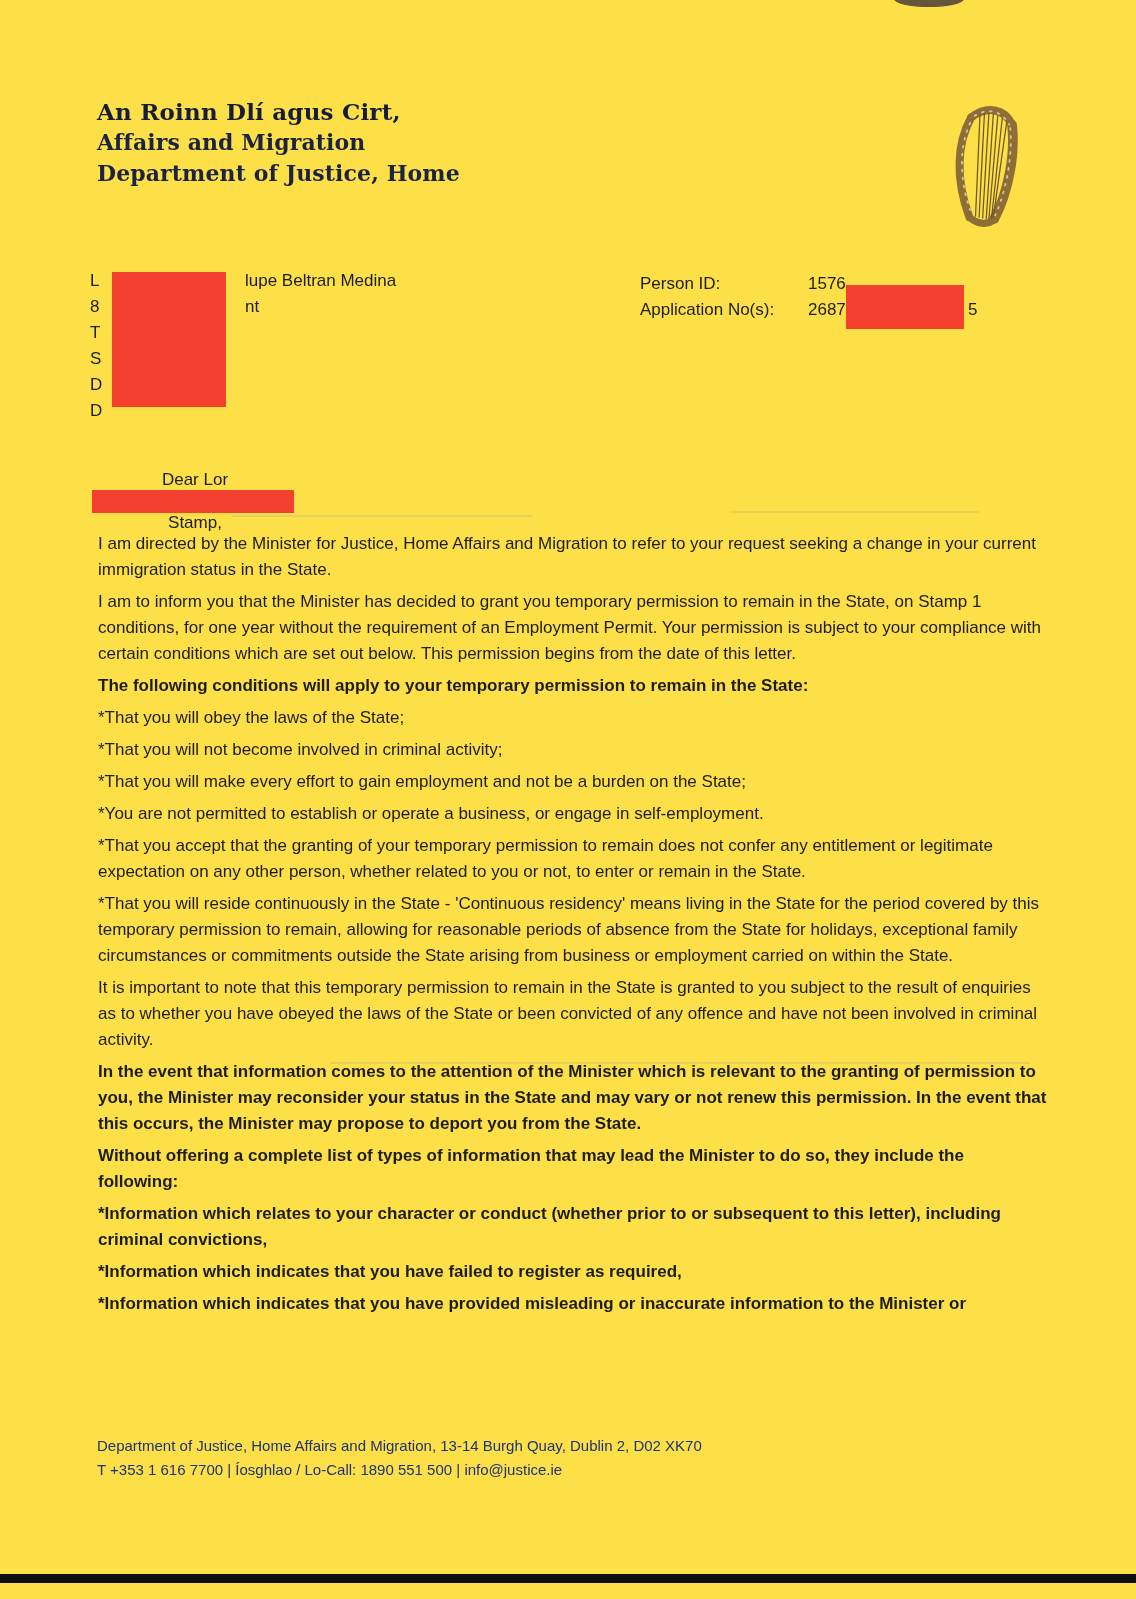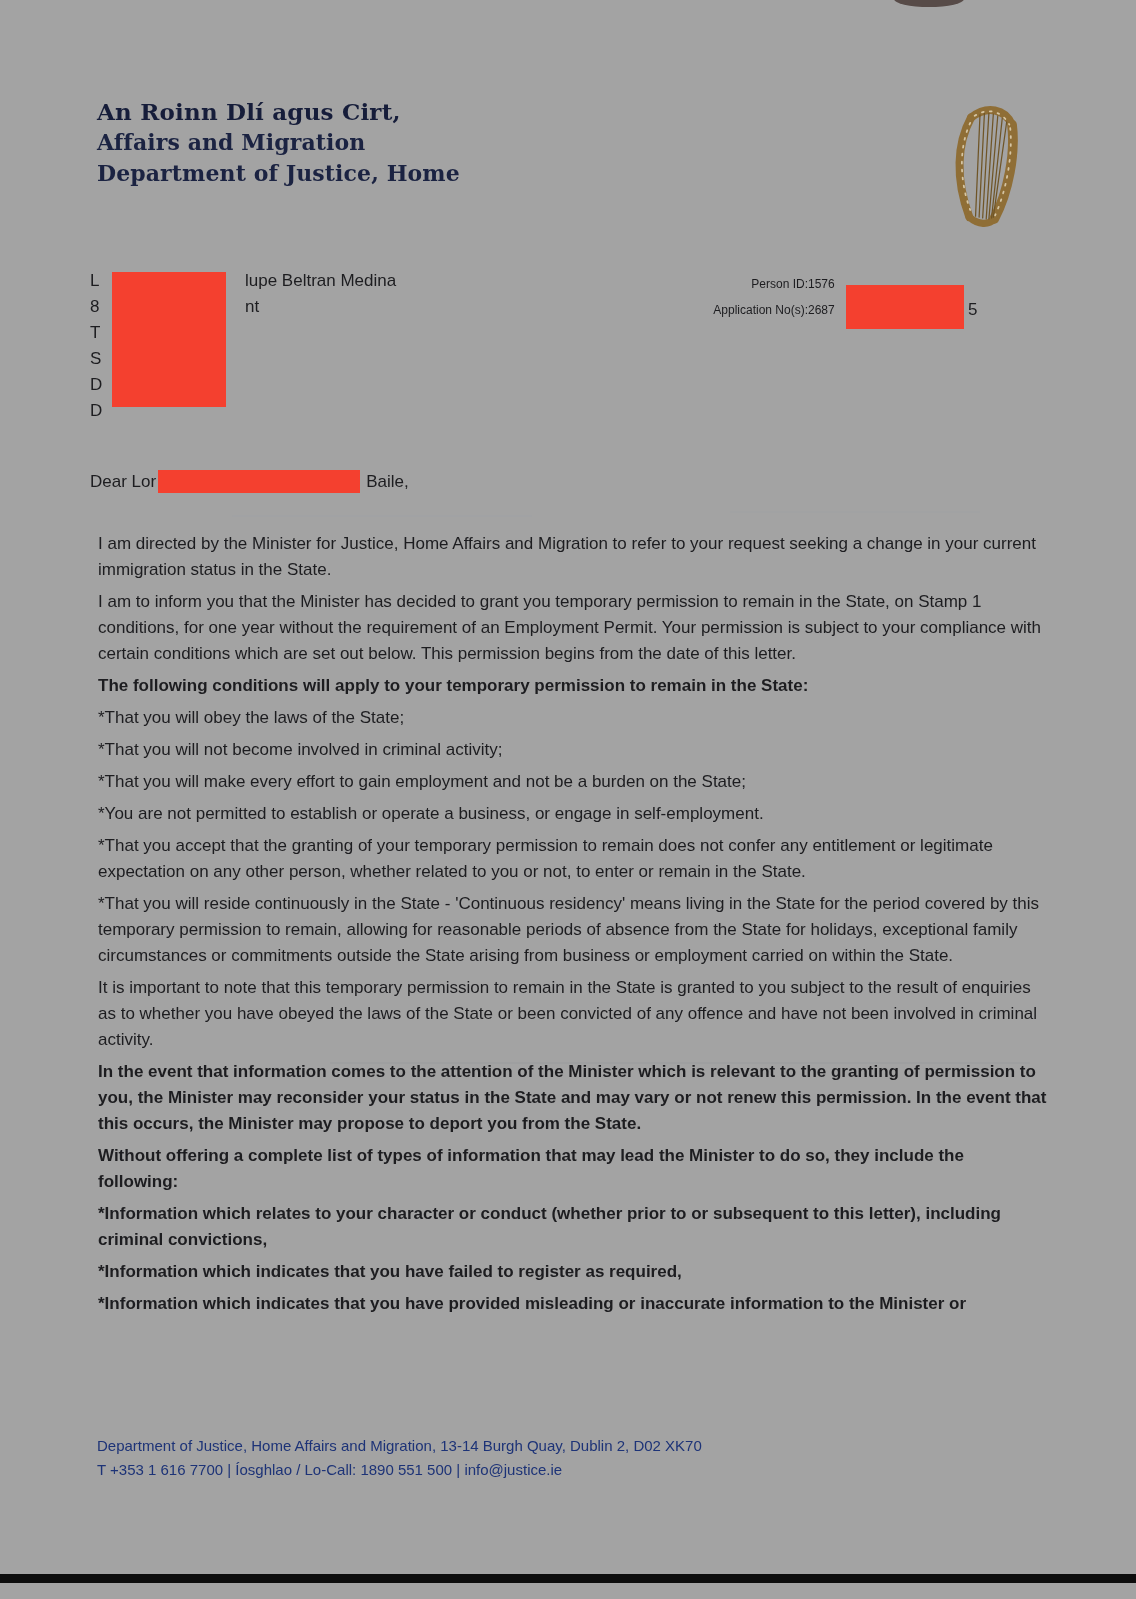--- a/index.html
+++ b/index.html
@@ -1,45 +1,45 @@
 <!DOCTYPE html>
 <html><head>
 <meta charset="utf-8">
 <style>
   html,body{margin:0;padding:0;background:#e8e8e8;}
   .page{
     position:relative;
     width:1136px;height:1599px;
-    background:#a3a3a3;
+    background:#fde047;
     overflow:hidden;
     font-family:"Liberation Sans", sans-serif;
     color:#1d1d20;
   }
   
   .dept-header{
     position:absolute;left:97px;top:96px;width:480px;
     font-family:"DejaVu Serif", serif;
     color:#161d3a;
   }
   .dept-header .ga{font-size:23px;font-weight:bold;line-height:31px;letter-spacing:.2px;}
   .dept-header .en{font-size:22px;font-weight:bold;line-height:31px;letter-spacing:.1px;color:#1b2342;}
   .harp{position:absolute;left:948px;top:100px;width:80px;height:140px;}
   
   .addr{position:absolute;left:90px;top:268px;font-size:17px;line-height:26px;}
   .addr-line{position:relative;height:26px;white-space:nowrap;}
   .addr-line .right{position:absolute;left:155px;top:0;text-align:right;}
   .redaction{background:#f4402f;position:absolute;}
   .red-addr{left:112px;top:272px;width:114px;height:135px;}
-  .meta{position:absolute;left:640px;top:271px;font-size:12px;line-height:26px;text-align:right;}
+  .meta{position:absolute;left:640px;top:271px;font-size:17px;line-height:26px;}
   .meta-row{display:flex;}
   .meta-row .lbl{width:168px;}
   .red-meta{left:846px;top:285px;width:118px;height:44px;}
   .meta-suffix{position:absolute;left:968px;top:300px;font-size:17px;}
   
-  .salutation{position:absolute;left:90px;top:470px;font-size:17px;display:flex;align-items:center;}
+  .salutation{position:absolute;left:90px;top:470px;font-size:17px;display:flex;align-items:center;flex-direction:column;}
   .red-name{display:inline-block;position:relative;width:202px;height:23px;background:#f4402f;margin:0 6px 0 2px;}
   
   .body-text{position:absolute;left:98px;top:531px;width:950px;font-size:17px;line-height:26px;}
   .body-text p{margin:0 0 6px 0;}
   .body-text p.b{font-weight:bold;}
   
   .footer{position:absolute;left:97px;top:1434px;width:960px;font-size:15px;line-height:24px;color:#1d3377;}
   .footer .f1{font-weight:bold;}
   
   .scan-bar{position:absolute;left:0;top:1574px;width:100%;height:9px;background:#0d0d0d;}
@@ -119,21 +119,21 @@
       <span class="lbl">Application No(s):</span>
       <span>2687</span>
     </div>
   </div>
   <div class="redaction red-meta"></div>
   <span class="meta-suffix">5</span>
 
   <div class="salutation">
     <span>Dear Lor</span>
     <span class="red-name"></span>
-    <span>Baile,</span>
+    <span>Stamp,</span>
   </div>
   <div class="streak1"></div>
   <div class="streak2"></div>
 
   <div class="body-text">
     <p>I am directed by the Minister for Justice, Home Affairs and Migration to refer to your request seeking a change in your current immigration status in the State.</p>
     <p>I am to inform you that the Minister has decided to grant you temporary permission to remain in the State, on Stamp 1 conditions, for one year without the requirement of an Employment Permit. Your permission is subject to your compliance with certain conditions which are set out below. This permission begins from the date of this letter.</p>
     <p class="b">The following conditions will apply to your temporary permission to remain in the State:</p>
     <p>*That you will obey the laws of the State;</p>
     <p>*That you will not become involved in criminal activity;</p>

